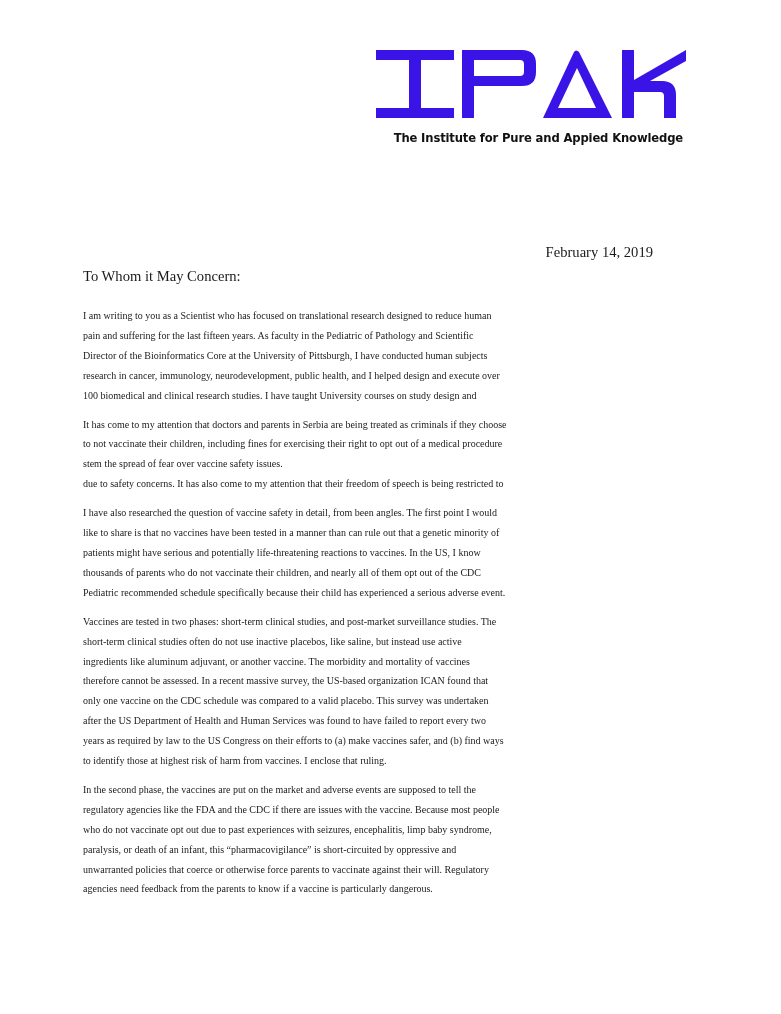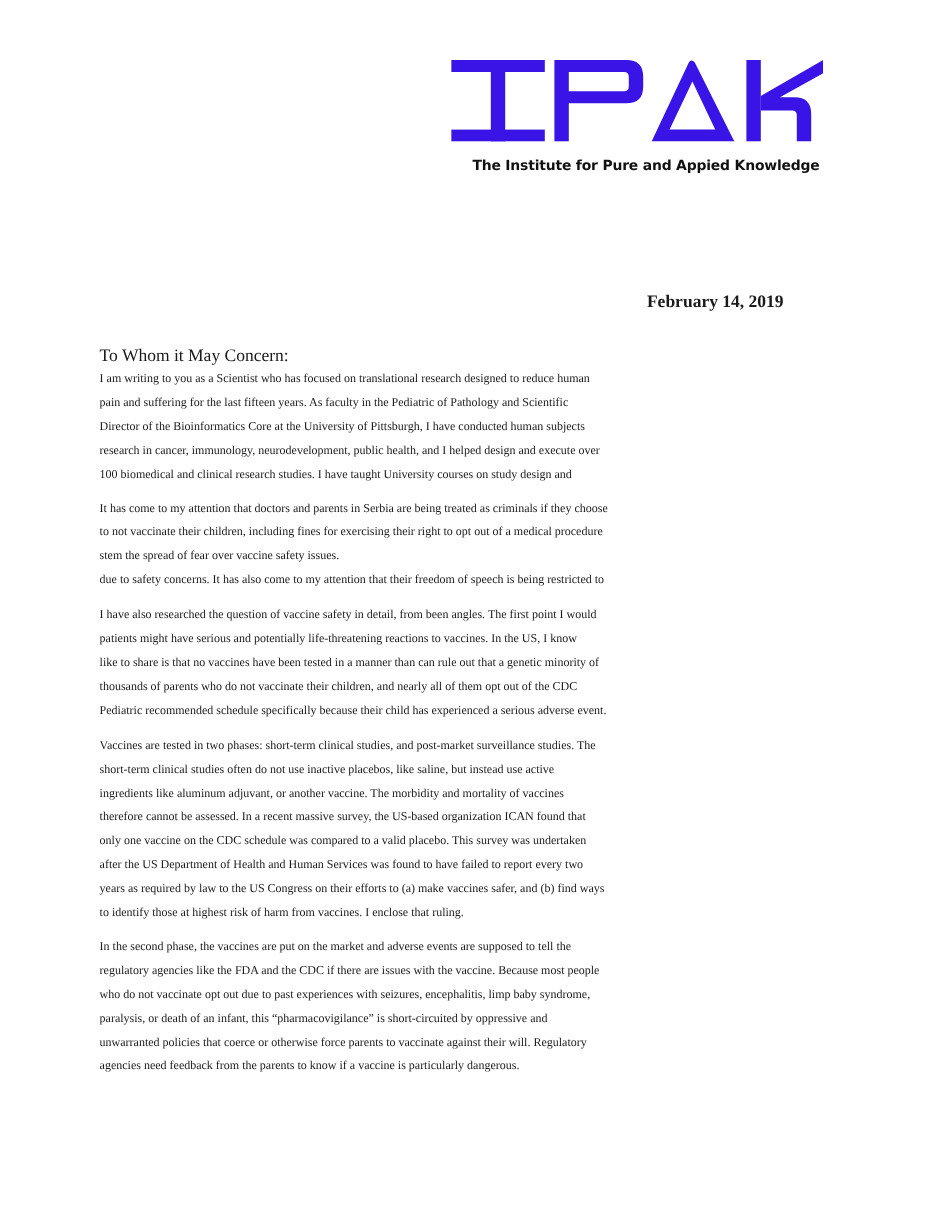--- a/index.html
+++ b/index.html
@@ -41,29 +41,27 @@
       letter-spacing: -0.15px;
       color: #111111;
       white-space: nowrap;
     }
     .date {
       position: absolute;
       right: 128px;
       top: 244px;
       font-size: 14.6px;
       white-space: nowrap;
-      font-weight: bold;
     }
     .salutation {
       position: absolute;
       left: 83px;
       top: 268px;
       font-size: 14.6px;
       white-space: nowrap;
-      margin-top: 21px;
     }
     .body-text {
       position: absolute;
       left: 83px;
       top: 306px;
       width: 620px;
     }
     .paragraph {
       margin: 0 0 9px 0;
       font-size: 10px;
@@ -109,22 +107,22 @@
     <span class="line">100 biomedical and clinical research studies.  I have taught University courses on study design and</span>
   </p>
   <p class="paragraph">
     <span class="line">It has come to my attention that doctors and parents in Serbia are being treated as criminals if they choose</span>
     <span class="line">to not vaccinate their children, including fines for exercising their right to opt out of a medical procedure</span>
     <span class="line">stem the spread of fear over vaccine safety issues.</span>
     <span class="line">due to safety concerns.  It has also come to my attention that their freedom of speech is being restricted to</span>
   </p>
   <p class="paragraph">
     <span class="line">I have also researched the question of vaccine safety in detail, from been angles.  The first point I would</span>
+    <span class="line">like to share is that no vaccines have been tested in a manner than can rule out that a genetic minority of</span>
     <span class="line">patients might have serious and potentially life-threatening reactions to vaccines.  In the US, I know</span>
-    <span class="line">like to share is that no vaccines have been tested in a manner than can rule out that a genetic minority of</span>
     <span class="line">thousands of parents who do not vaccinate their children, and nearly all of them opt out of the CDC</span>
     <span class="line">Pediatric recommended schedule specifically because their child has experienced a serious adverse event.</span>
   </p>
   <p class="paragraph">
     <span class="line">Vaccines are tested in two phases: short-term clinical studies, and post-market surveillance studies.  The</span>
     <span class="line">short-term clinical studies often do not use inactive placebos, like saline, but instead use active</span>
     <span class="line">ingredients like aluminum adjuvant, or another vaccine.  The morbidity and mortality of vaccines</span>
     <span class="line">therefore cannot be assessed.  In a recent massive survey, the US-based organization ICAN found that</span>
     <span class="line">only one vaccine on the CDC schedule was compared to a valid placebo.  This survey was undertaken</span>
     <span class="line">after the US Department of Health and Human Services was found to have failed to report every two</span>

